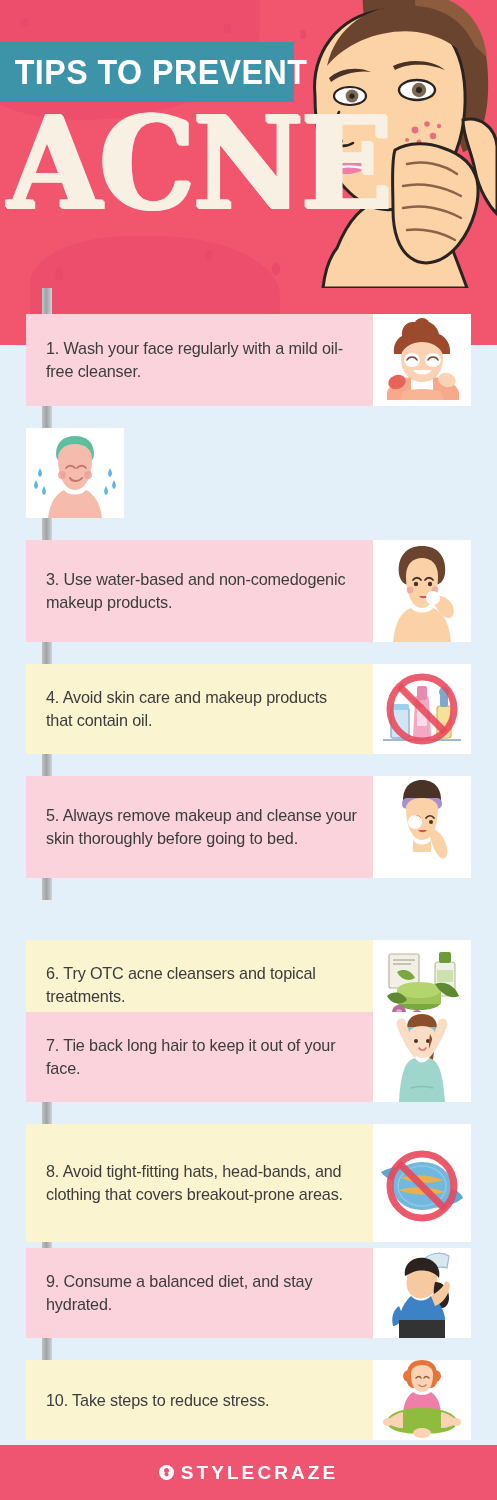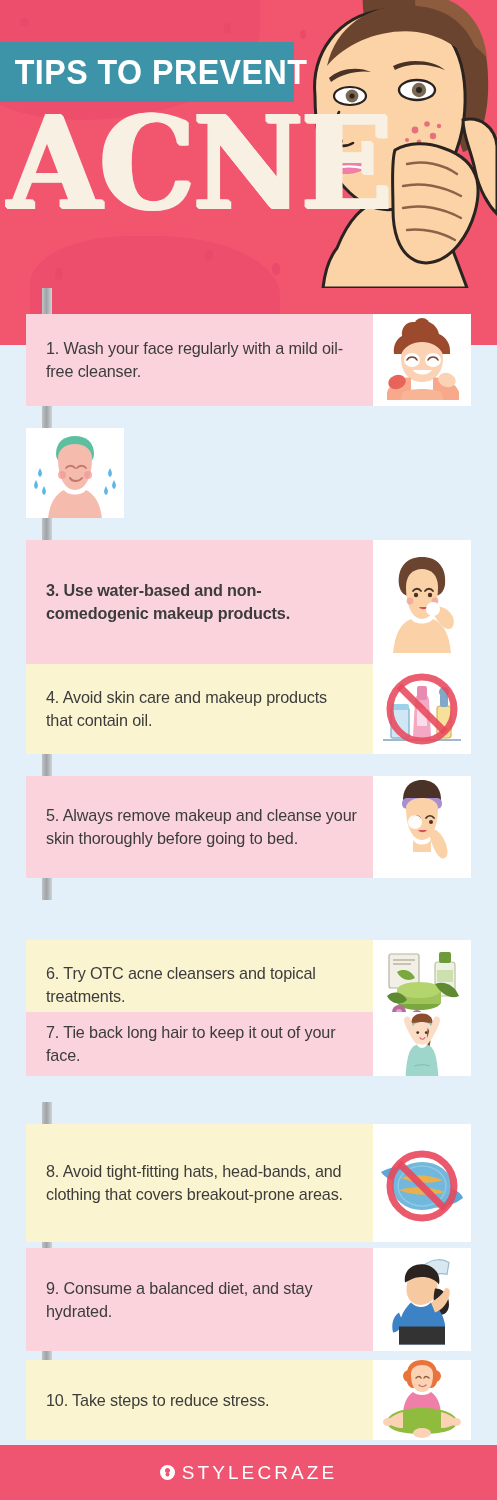--- a/index.html
+++ b/index.html
@@ -159,21 +159,21 @@
     left: 5px; top: 3px;
     width: 5px; height: 5px;
     border-radius: 50%;
     background: #ef5571;
     box-shadow: 0 4px 0 -0.5px #ef5571;
   }
   .logo-word {
     color: #ffffff;
     font-family: "Liberation Sans", sans-serif;
     font-size: 19px;
-    font-weight: normal;
+    font-weight: bold;
     letter-spacing: 3.1px;
   }
 </style>
 </head>
 <body>
 
 <div id="page">
 
   <div class="header">
     <div class="hdr-blob-a"></div>
@@ -289,21 +289,21 @@
           <path d="M14 40 C16 44 17 47 14 49 C11 47 12 44 14 40 Z" fill="#5fb6e8"></path>
           <path d="M10 52 C12 56 13 59 10 61 C7 59 8 56 10 52 Z" fill="#5fb6e8"></path>
           <path d="M18 58 C20 62 21 65 18 67 C15 65 16 62 18 58 Z" fill="#5fb6e8"></path>
           <path d="M84 40 C86 44 87 47 84 49 C81 47 82 44 84 40 Z" fill="#5fb6e8"></path>
           <path d="M88 52 C90 56 91 59 88 61 C85 59 86 56 88 52 Z" fill="#5fb6e8"></path>
           <path d="M80 58 C82 62 83 65 80 67 C77 65 78 62 80 58 Z" fill="#5fb6e8"></path>
         </svg>
       </div>
     </div>
 
-    <div class="card pink" style="top:252px; height:124px;font-weight:bold;">
+    <div class="card pink" style="top:252px; height:102px;">
       <div class="card-text">
         <p>3. Use water-based and non-comedogenic makeup products.</p>
       </div>
       <div class="card-img">
         <svg viewBox="0 0 98 102">
           <path d="M26 34 C24 16 34 6 49 6 C64 6 74 16 72 34 C70 44 64 46 60 44 C58 36 52 32 49 32 C46 32 40 36 38 44 C34 46 28 44 26 34 Z" fill="#6b4430"></path>
           <path d="M33 36 C33 24 40 18 49 18 C58 18 65 24 65 36 C65 54 59 68 49 68 C39 68 33 54 33 36 Z" fill="#fbd2a8"></path>
           <path d="M40 40 C42 37 46 37 48 40" fill="none" stroke="#4a3226" stroke-width="1.8" stroke-linecap="round"></path>
           <path d="M52 40 C54 37 58 37 60 40" fill="none" stroke="#4a3226" stroke-width="1.8" stroke-linecap="round"></path>
           <circle cx="43" cy="44" r="2.2" fill="#4a3226"></circle>
@@ -379,21 +379,21 @@
           <path d="M62 44 C72 40 82 46 86 56 C78 60 68 54 62 44 Z" fill="#5f8a32"></path>
           <path d="M14 56 C20 50 30 52 34 60 C28 66 18 64 14 56 Z" fill="#5f8a32"></path>
           <circle cx="26" cy="72" r="7" fill="#b86a9c"></circle>
           <circle cx="26" cy="72" r="3" fill="#e0a0c8"></circle>
           <circle cx="44" cy="76" r="6" fill="#b86a9c"></circle>
           <circle cx="44" cy="76" r="2.6" fill="#e0a0c8"></circle>
         </svg>
       </div>
     </div>
 
-    <div class="card pink" style="top:724px; height:64px;">
+    <div class="card pink" style="top:724px; height:90px;">
       <div class="card-text">
         <p>7. Tie back long hair to keep it out of your face.</p>
       </div>
       <div class="card-img">
         <svg viewBox="0 0 98 90">
           <path d="M34 16 C34 6 41 2 49 2 C57 2 64 6 64 16 C64 20 62 22 60 22 L38 22 C36 22 34 20 34 16 Z" fill="#8c4f2e"></path>
           <rect x="33" y="15" width="32" height="8" rx="4" fill="#7fc4b8"></rect>
           <path d="M36 22 C36 17 42 14 49 14 C56 14 62 17 62 22 C62 36 57 46 49 46 C41 46 36 36 36 22 Z" fill="#fbdcc4"></path>
           <circle cx="43" cy="29" r="2" fill="#4a3226"></circle>
           <circle cx="55" cy="29" r="2" fill="#4a3226"></circle>
@@ -420,21 +420,21 @@
           <ellipse cx="49" cy="54" rx="30" ry="24" fill="#72b8dd"></ellipse>
           <path d="M28 46 C38 42 56 42 70 48 C62 52 42 52 28 46 Z" fill="#e8b04e"></path>
           <path d="M26 58 C38 54 58 54 72 60 C60 64 40 64 26 58 Z" fill="#e8b04e"></path>
           <ellipse cx="49" cy="54" rx="24" ry="20" fill="none" stroke="#9fd4ea" stroke-width="1.5" opacity=".6"></ellipse>
           <circle cx="49" cy="54" r="32" fill="none" stroke="#e8485c" stroke-width="7" opacity=".9"></circle>
           <line x1="26" y1="31" x2="72" y2="77" stroke="#e8485c" stroke-width="7" opacity=".9"></line>
         </svg>
       </div>
     </div>
 
-    <div class="card pink" style="top:960px; height:103px;">
+    <div class="card pink" style="top:960px; height:90px;">
       <div class="card-text">
         <p>9. Consume a balanced diet, and stay hydrated.</p>
       </div>
       <div class="card-img">
         <svg viewBox="0 0 98 90">
           <path d="M52 10 C60 4 70 4 76 8 L74 20 C68 18 58 20 52 24 Z" fill="#d8e8f0" stroke="#9cbcd0" stroke-width="1.2"></path>
           <rect x="50" y="18" width="10" height="6" rx="2" fill="#9cbcd0" transform="rotate(-28 55 21)"></rect>
           <path d="M34 30 C34 20 42 14 52 16 C62 18 66 26 64 36 C62 46 54 52 44 50 C36 48 32 40 34 30 Z" fill="#f7c9a0"></path>
           <path d="M32 28 C30 16 40 8 52 10 C62 12 68 20 66 30 C60 22 46 20 36 26 Z" fill="#2b2320"></path>
           <path d="M62 34 C70 34 76 40 76 50 C76 58 70 62 64 60 C60 52 60 42 62 34 Z" fill="#2b2320"></path>

